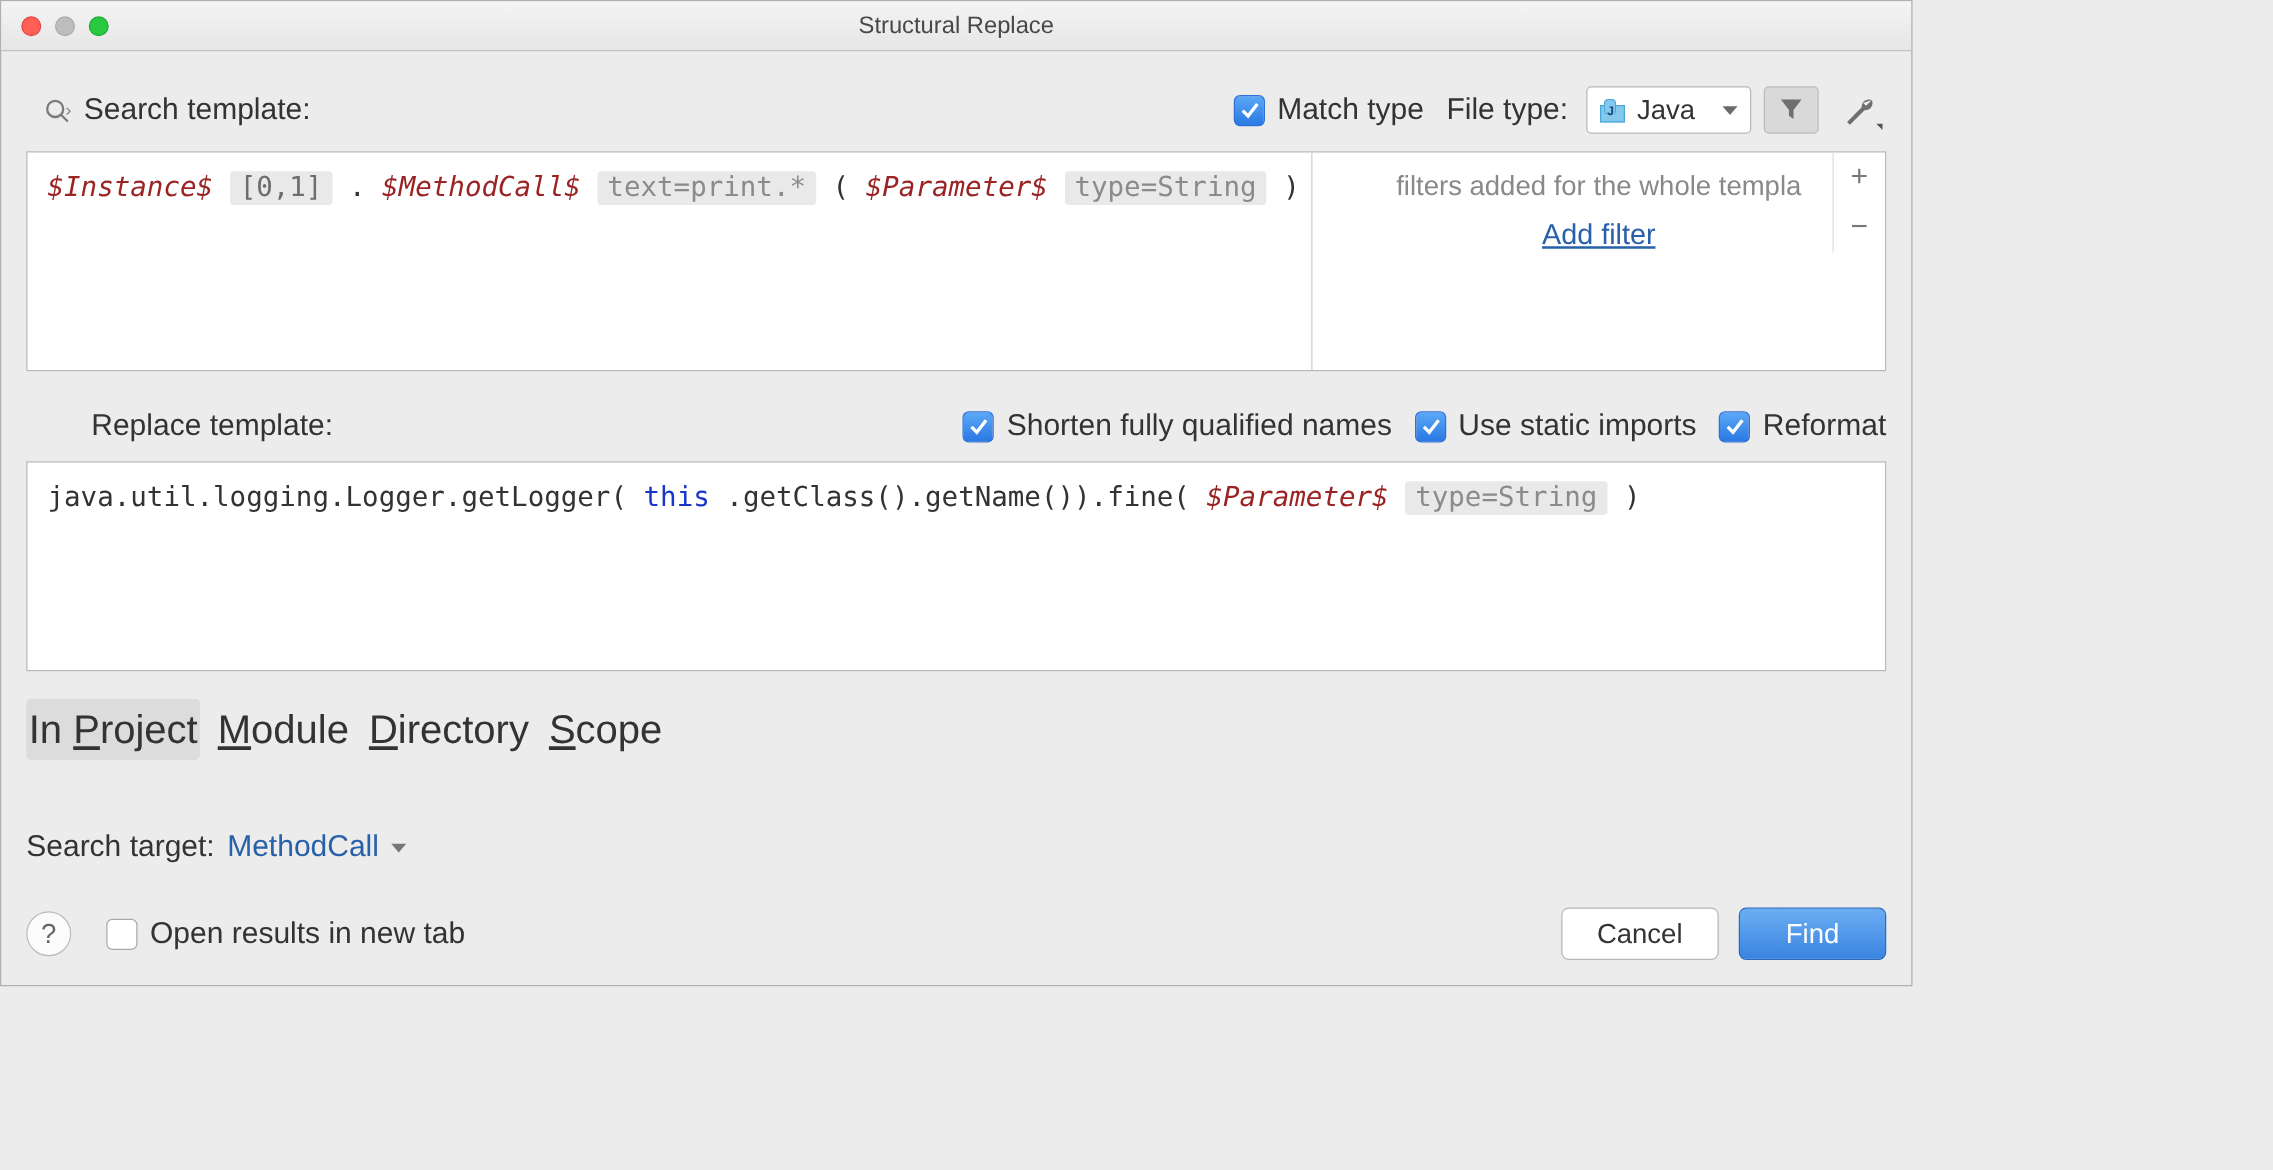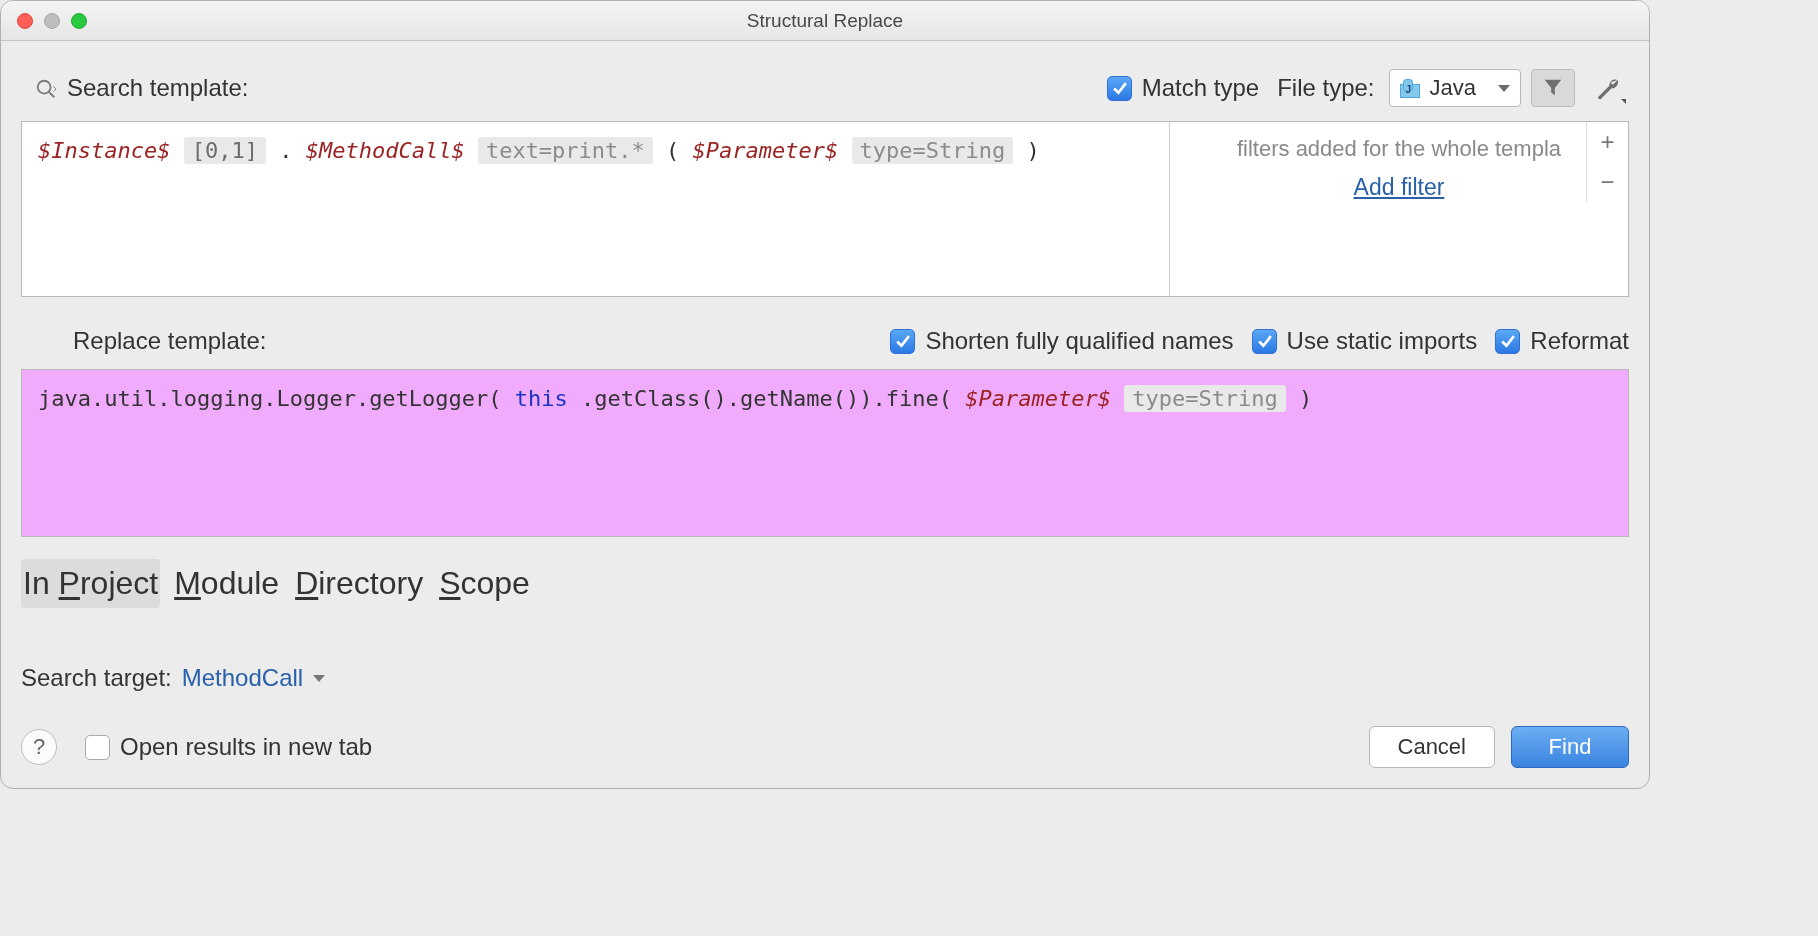--- a/index.html
+++ b/index.html
@@ -6,23 +6,23 @@
 body {
   font-family: -apple-system, BlinkMacSystemFont, "Helvetica Neue", sans-serif;
   background: #ececec;
   width: 1818px;
   height: 936px;
   overflow: hidden;
   font-size: 13px;
   color: #333;
 }
 .outer {
-  width: 1650px;
+  width: 1530px;
   border: 1px solid #b0b0b0;
-  border-radius: 13px;
+  border-radius: 0;
   overflow: hidden;
   background: #ececec;
 }
 .titlebar {
   height: 40px;
   background: linear-gradient(#f4f4f4, #e6e6e6);
   border-bottom: 1px solid #c2c2c2;
   display: flex;
   align-items: center;
   position: relative;
@@ -139,21 +139,21 @@
   border-radius: 3px; padding: 1px 8px; font-family: inherit;
 }
 .tk-hint { color: #8b8b8b; }
 .tk-kw { color: #1a36c8; }
 
 .row2 { display: flex; align-items: center; margin: 30px 0 14px 0; padding-left: 52px; }
 .row2 .spacer { flex: 1; }
 
 .code-area2 {
   border: 1px solid #b8b8b8;
-  background: #f0abfc;
+  background: #ffffff;
   height: 168px;
   padding: 14px 16px;
   font-family: "Menlo", "Monaco", monospace;
   font-size: 22px;
   line-height: 30px;
   white-space: nowrap;
   overflow: hidden;
 }
 
 .tabs { display: flex; gap: 12px; margin-top: 22px; align-items: center; }

